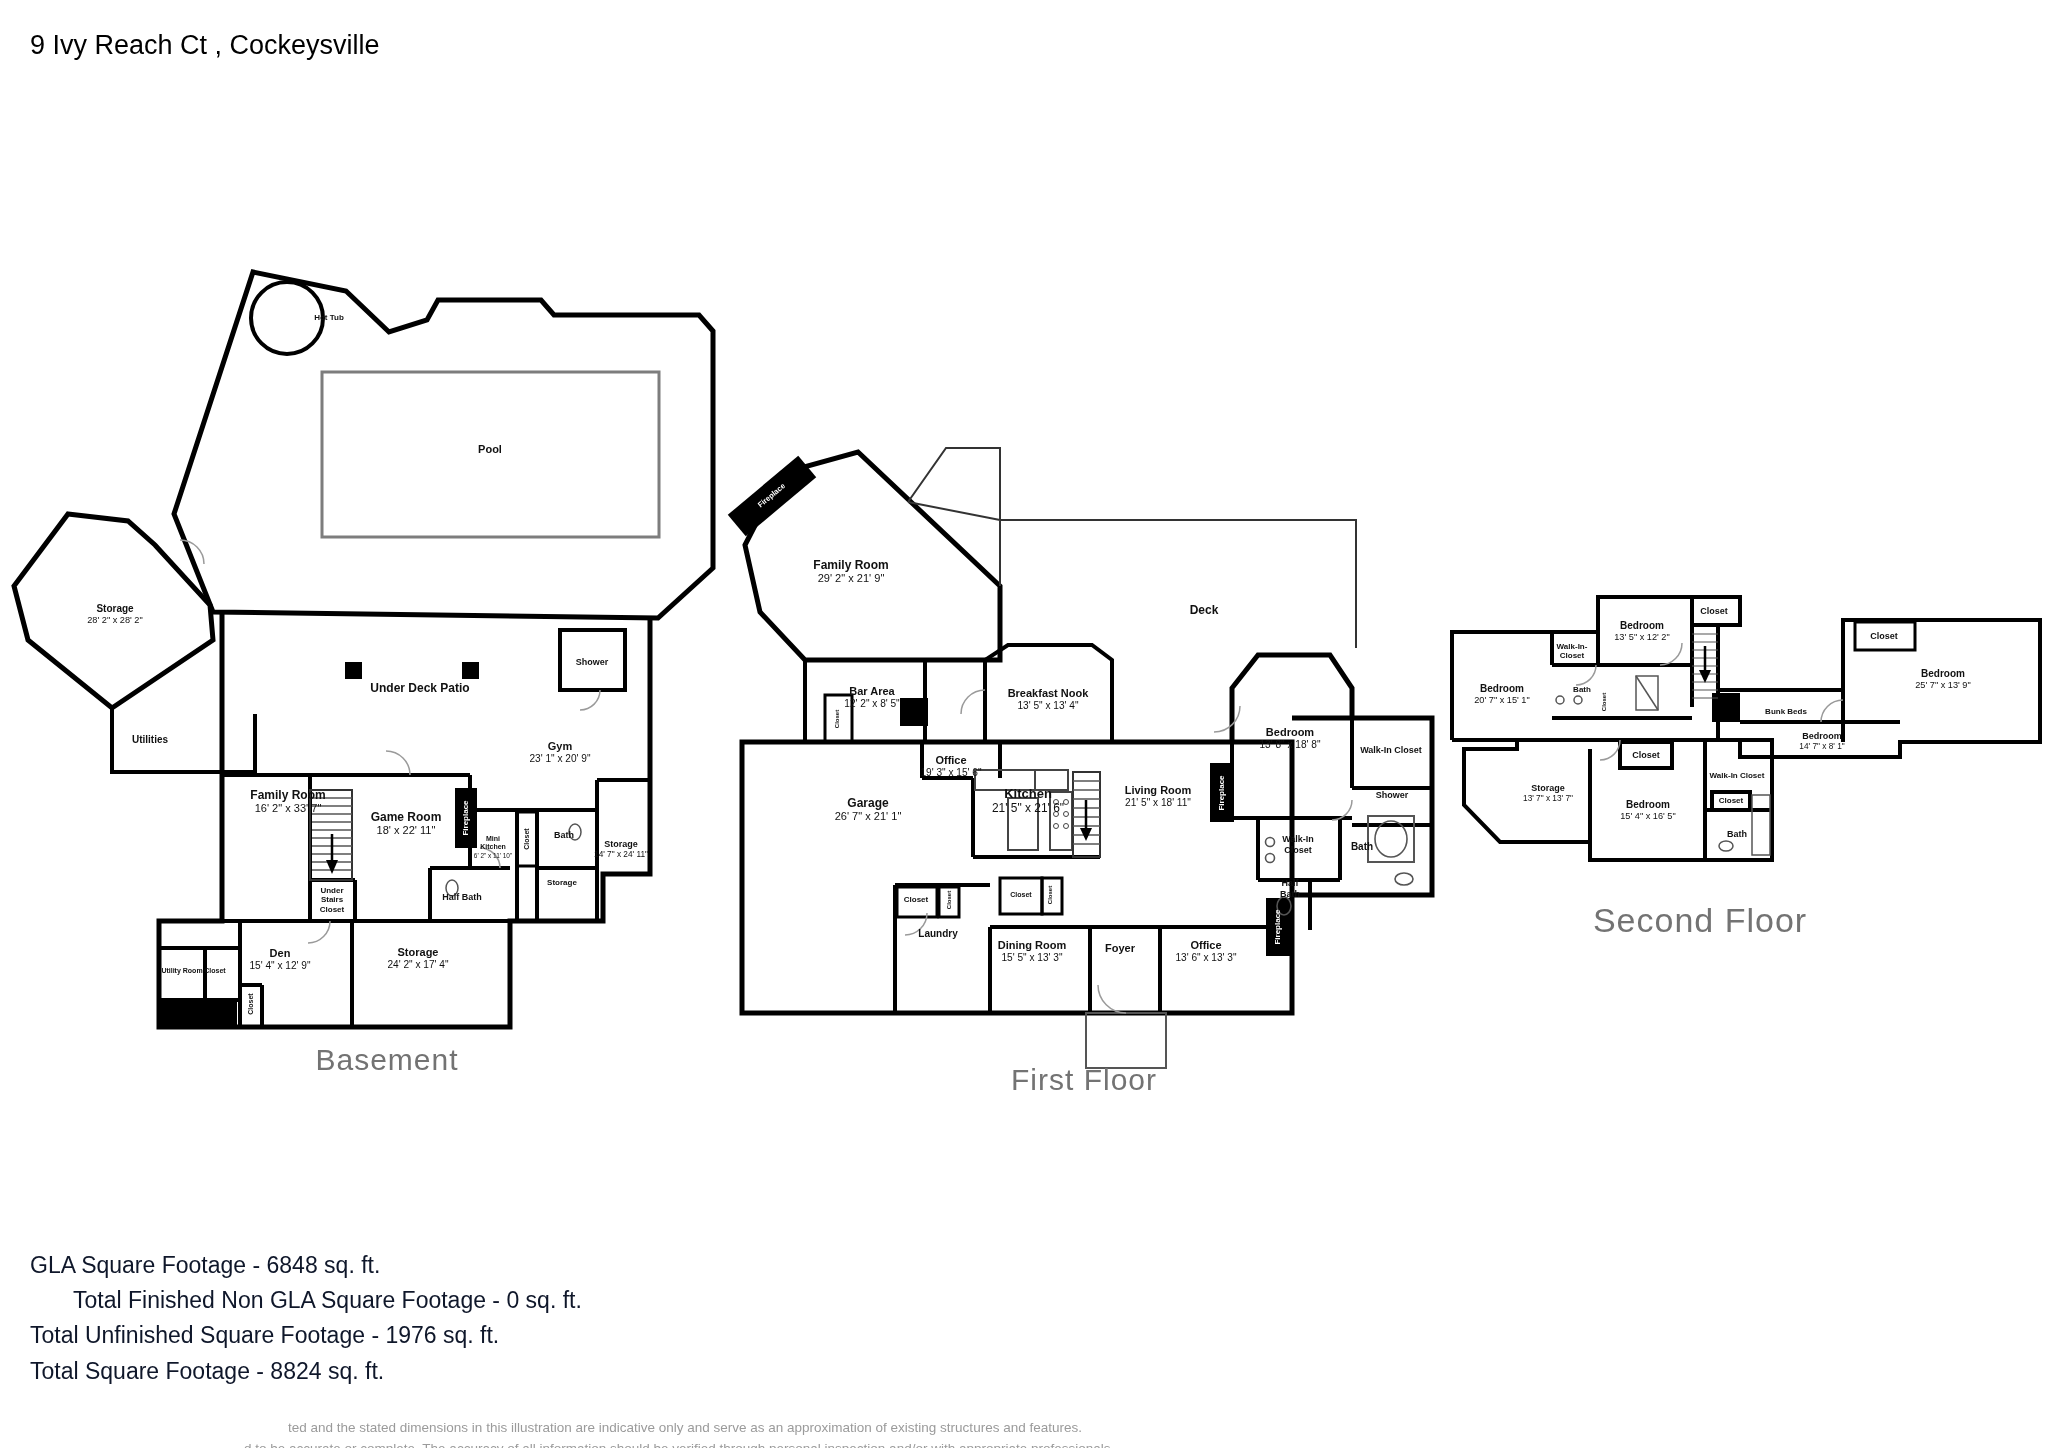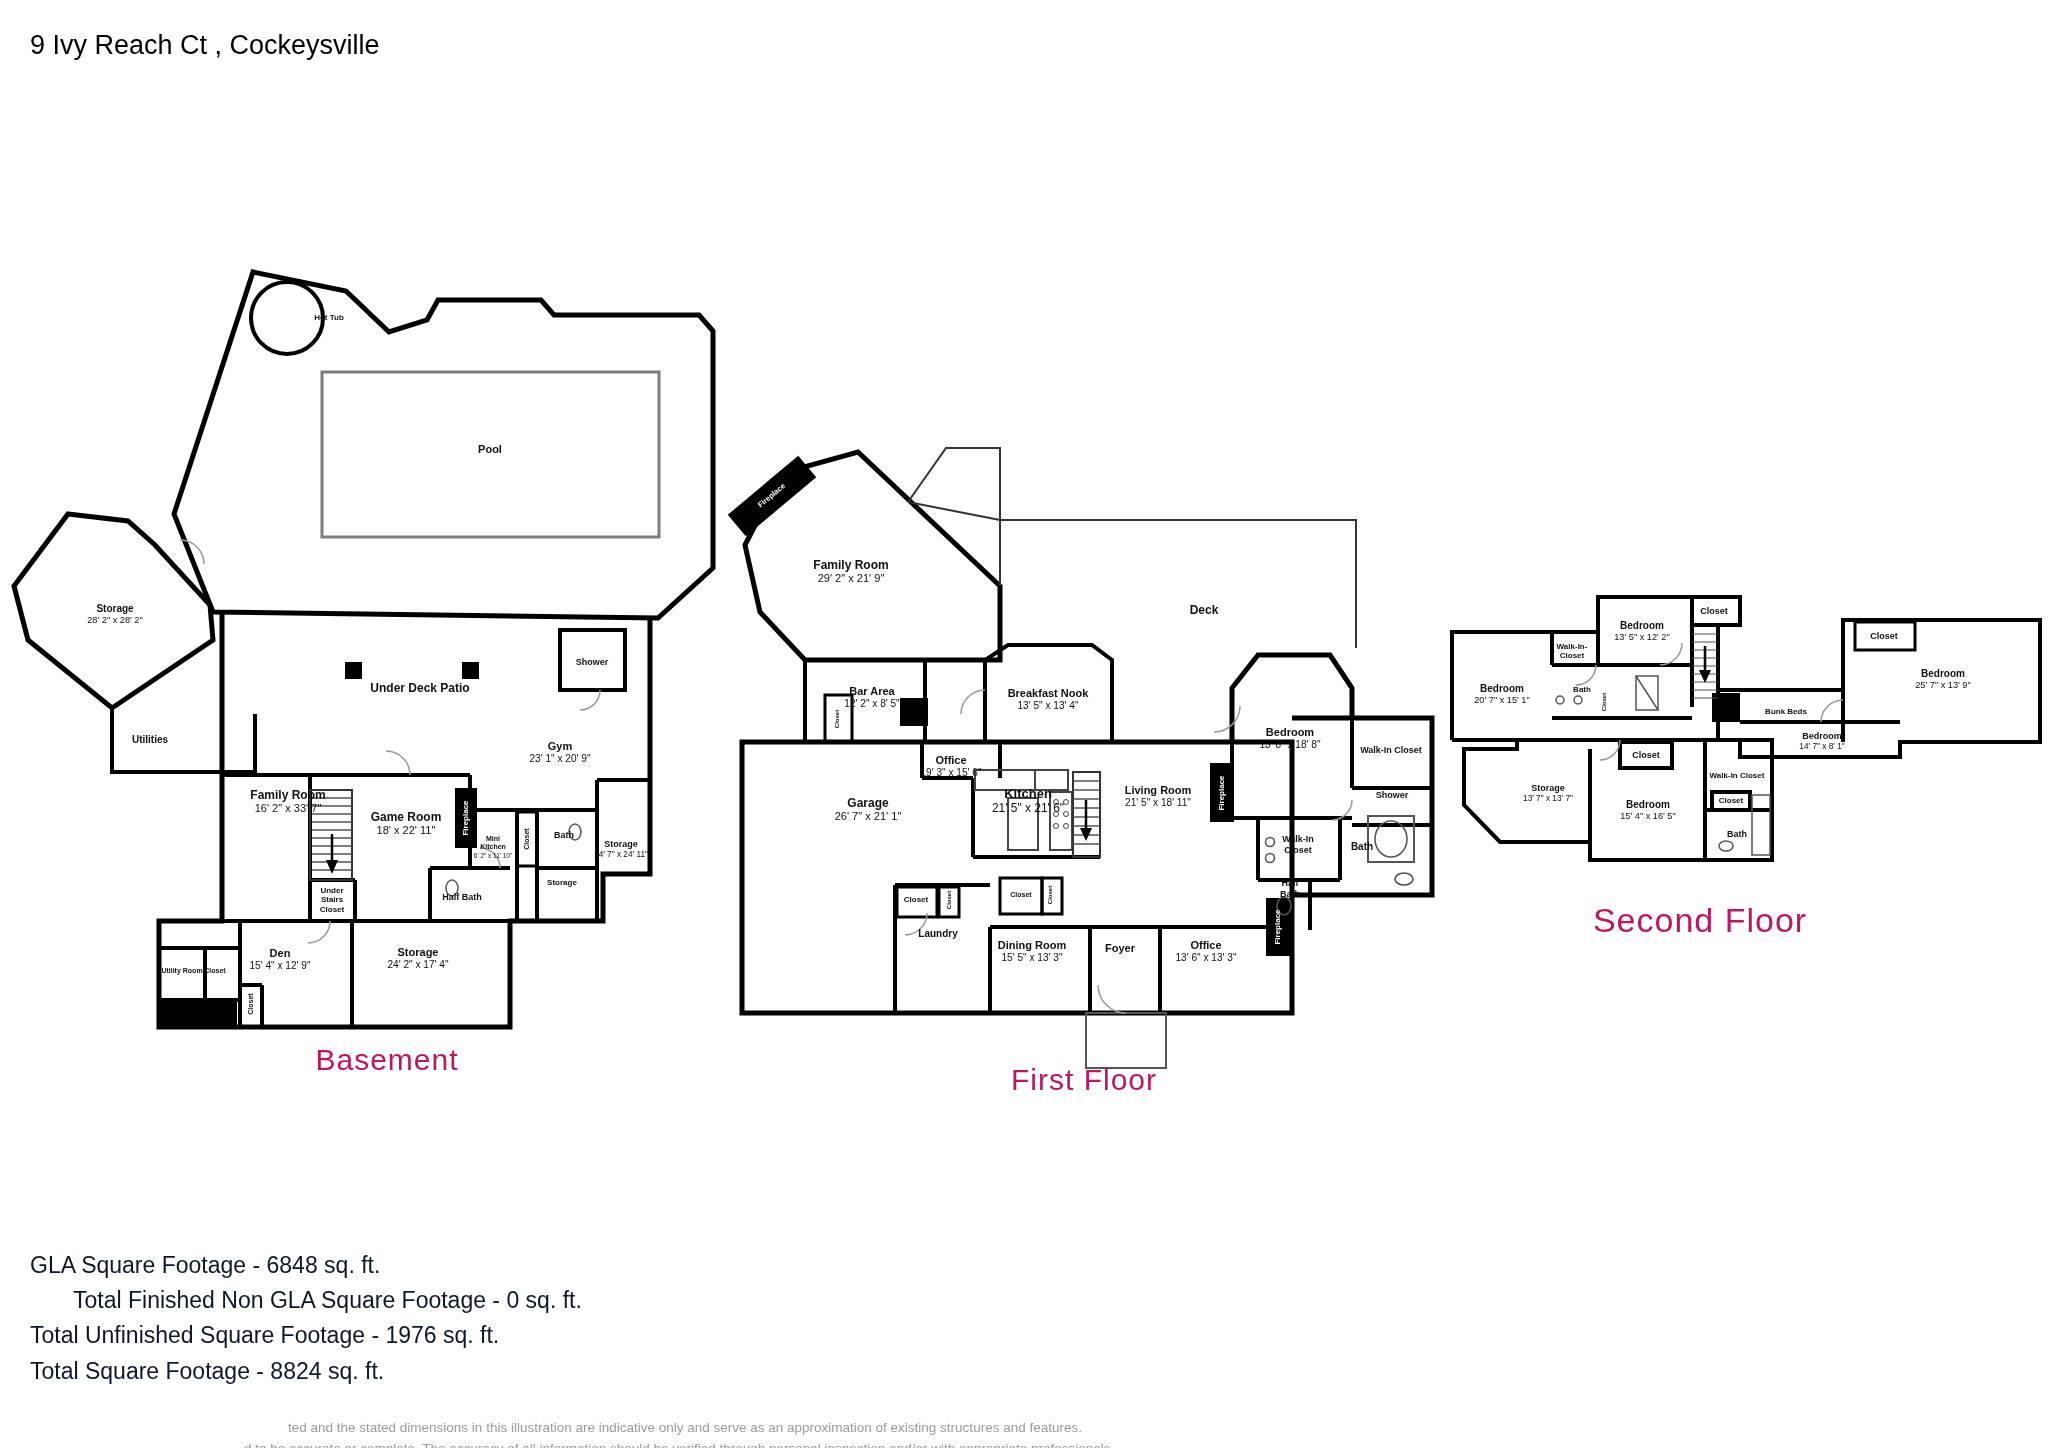--- a/index.html
+++ b/index.html
@@ -4,21 +4,21 @@
 <style>
   html,body{margin:0;padding:0;background:#fff;}
   .page{position:relative;width:2048px;height:1448px;background:#ffffff;overflow:hidden;
         font-family:"Liberation Sans", sans-serif;color:#111;}
   .title{position:absolute;left:30px;top:30px;font-size:27px;color:#000000;}
   svg.plan{position:absolute;left:0;top:0;}
   #labels{position:absolute;left:0;top:0;width:2048px;height:1448px;pointer-events:none;}
   .lbl{position:absolute;text-align:center;line-height:1.18;white-space:pre-line;color:#111;}
   .lbl .rn{font-weight:bold;}
   .lbl .rd{font-weight:normal;font-size:0.92em;}
-  .floor-title{position:absolute;transform:translate(-50%,-50%);font-size:30px;color:#be185d;letter-spacing:1px;}
+  .floor-title{position:absolute;transform:translate(-50%,-50%);font-size:30px;color:#737373;letter-spacing:1px;}
   .floor-title.big{font-size:34px;}
   .summary-line{position:absolute;left:30px;font-size:23px;color:#0f172a;}
   .logo{position:absolute;left:0;top:1396px;width:240px;height:52px;background:#55565a;}
   .logo .word{position:absolute;left:16px;top:-8px;font-family:"DejaVu Serif", serif;font-weight:bold;
               font-size:44px;color:#fff;}
   .logo .tm{position:absolute;left:138px;top:2px;font-size:10px;color:#cfd0d2;}
   .logo .star{position:absolute;left:117px;top:6px;font-size:15px;color:#e0492e;}
   .logo .mls{position:absolute;left:152px;top:14px;font-size:27px;color:#b5b6b8;letter-spacing:2px;}
   .disclaimer{position:absolute;left:244px;font-size:13.5px;color:#9b9b9b;white-space:nowrap;}
 </style>

